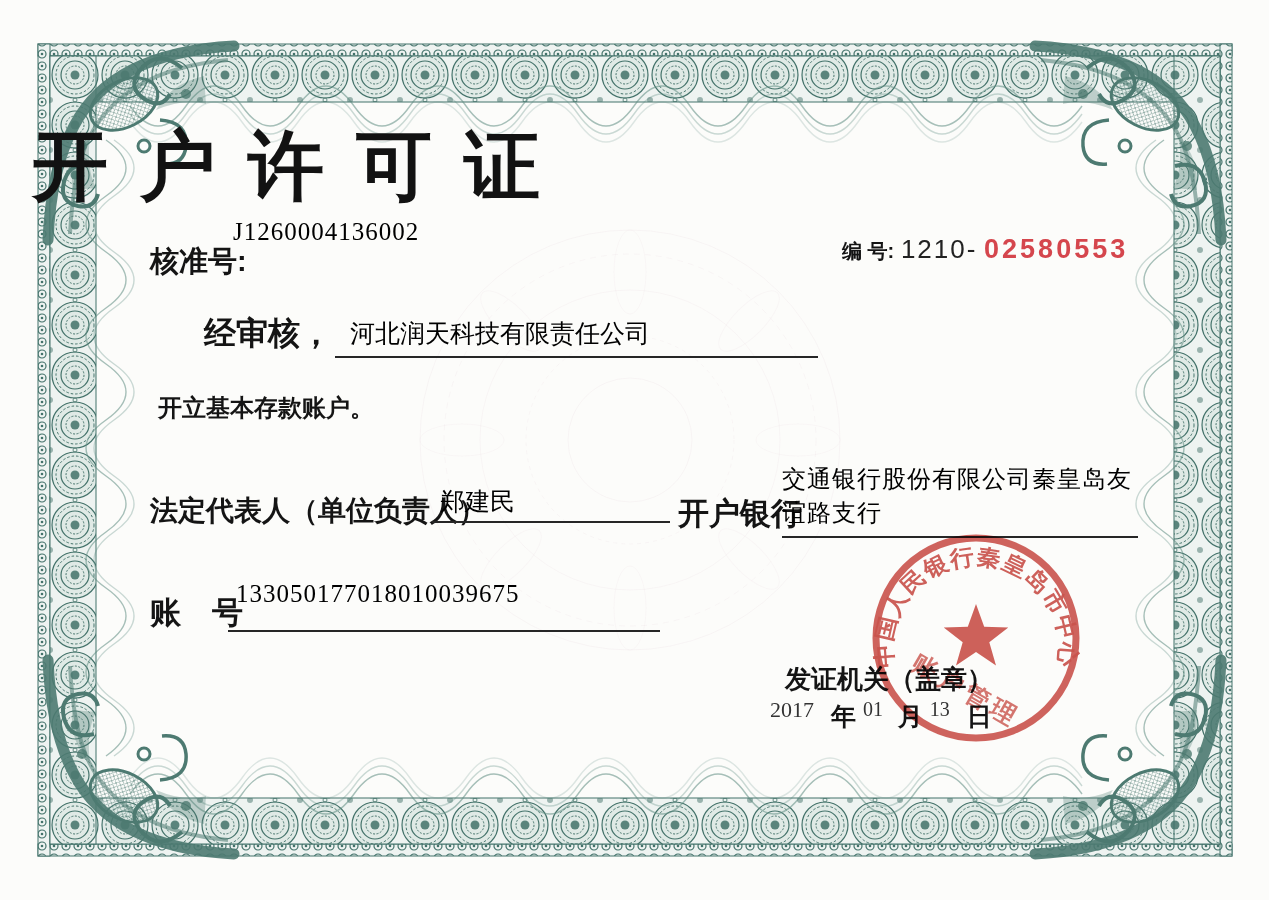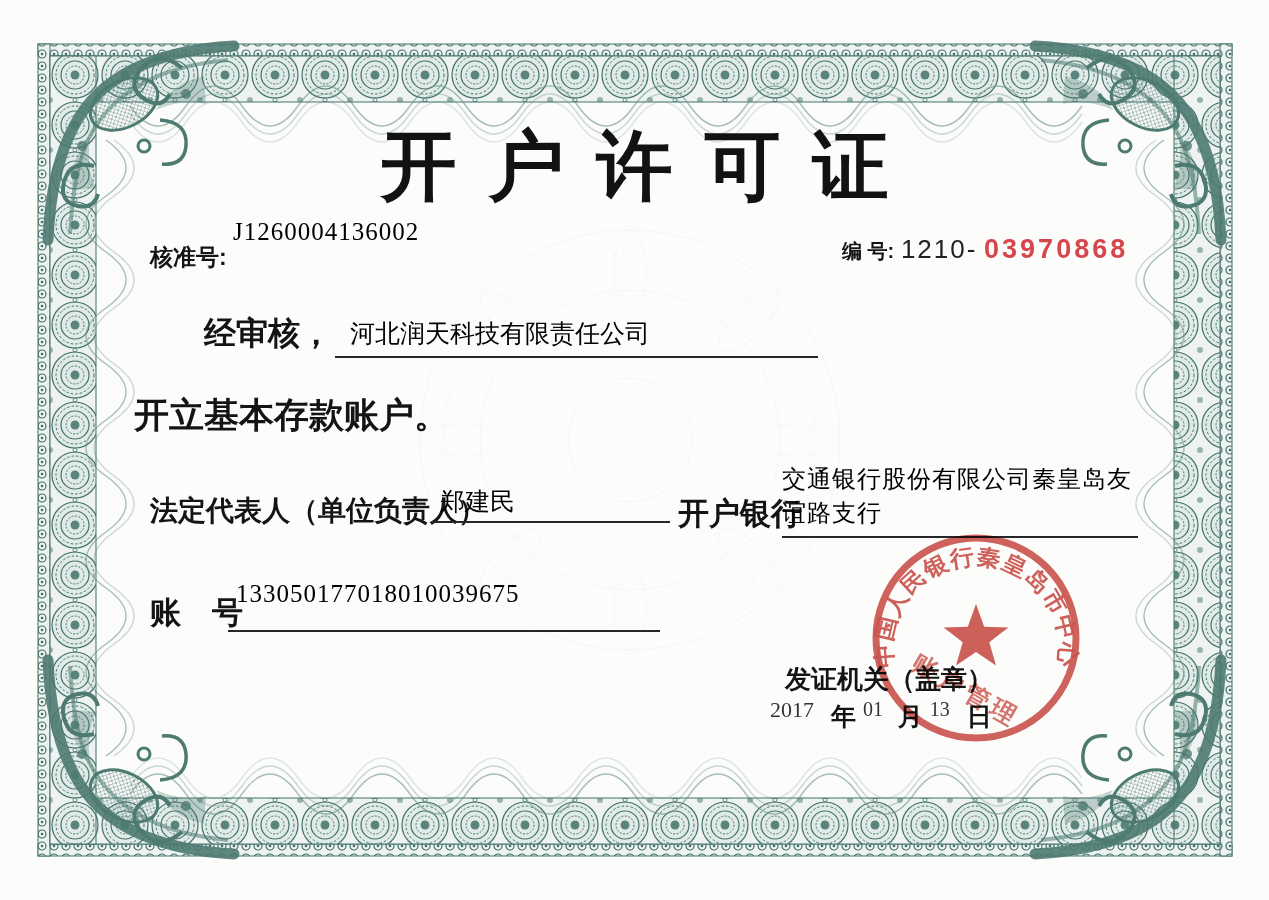--- a/index.html
+++ b/index.html
@@ -3,21 +3,21 @@
 <meta charset="utf-8">
 <style>
   html,body{margin:0;padding:0;background:#e9e9e7;}
   .page{
     position:relative;width:1269px;height:900px;margin:0 auto;
     background:#fcfcfa;overflow:hidden;
     font-family:"Liberation Sans","DejaVu Sans",sans-serif;color:#1c1c1c;
   }
   .abs{position:absolute;}
   .cert-title{
-    left:0;right:0;top:116px;text-align:center;
+    left:0;right:0;top:116px;text-align:left;
     font-family:"DejaVu Serif","Liberation Serif",serif;
     font-weight:900;font-size:76px;letter-spacing:32px;padding-left:32px;
     color:#121212;
   }
   .label{font-weight:bold;color:#141414;}
   .value{font-family:"Liberation Serif","DejaVu Serif",serif;color:#000000;}
   .uline{position:absolute;height:0;border-bottom:2px solid #262626;}
   .red-serial{color:#d5464d;font-weight:bold;font-size:27px;letter-spacing:3px;}
   .dnum{font-family:"Liberation Serif","DejaVu Serif",serif;color:#333;}
   .stamp-svg{mix-blend-mode:multiply;opacity:.92;}
@@ -109,34 +109,34 @@
         <ellipse cx="111" cy="111" rx="40" ry="15" transform="rotate(45 111 111)"></ellipse>
         <ellipse cx="349" cy="111" rx="40" ry="15" transform="rotate(-45 349 111)"></ellipse>
         <ellipse cx="111" cy="349" rx="40" ry="15" transform="rotate(-45 111 349)"></ellipse>
         <ellipse cx="349" cy="349" rx="40" ry="15" transform="rotate(45 349 349)"></ellipse>
       </g>
     </g>
   </svg>
 
   <div class="abs cert-title">开户许可证</div>
 
-  <div class="abs label" style="left:150px;top:242px;font-size:23px">核准号:</div>
+  <div class="abs label" style="left:150px;top:242px;font-size:29px">核准号:</div>
   <div class="abs value" style="left:233px;top:218px;font-size:25px;letter-spacing:1px">J1260004136002</div>
 
   <div class="abs" style="left:842px;top:234px;font-size:24px">
     <span class="label" style="font-size:20px">编 号:</span>
     <span style="font-size:26px;color:#222;letter-spacing:2px">1210-</span>
-    <span class="red-serial">03970868</span>
+    <span class="red-serial">02580553</span>
   </div>
 
   <div class="abs label" style="left:204px;top:312px;font-size:32px">经审核，</div>
   <div class="abs value" style="left:350px;top:317px;font-size:25px">河北润天科技有限责任公司</div>
   <div class="uline" style="left:335px;top:356px;width:483px"></div>
 
-  <div class="abs label" style="left:134px;top:392px;font-size:35px">开立基本存款账户。</div>
+  <div class="abs label" style="left:158px;top:392px;font-size:24px">开立基本存款账户。</div>
 
   <div class="abs label" style="left:150px;top:492px;font-size:28px">法定代表人（单位负责人）</div>
   <div class="abs value" style="left:440px;top:485px;font-size:25px">郑建民</div>
   <div class="uline" style="left:432px;top:521px;width:238px"></div>
 
   <div class="abs label" style="left:678px;top:493px;font-size:31px">开户银行</div>
   <div class="abs value" style="left:782px;top:462px;width:366px;font-size:24px;line-height:34px;letter-spacing:1px">交通银行股份有限公司秦皇岛友谊路支行</div>
   <div class="uline" style="left:782px;top:536px;width:356px"></div>
 
   <div class="abs label" style="left:150px;top:592px;font-size:31px">账　号</div>

